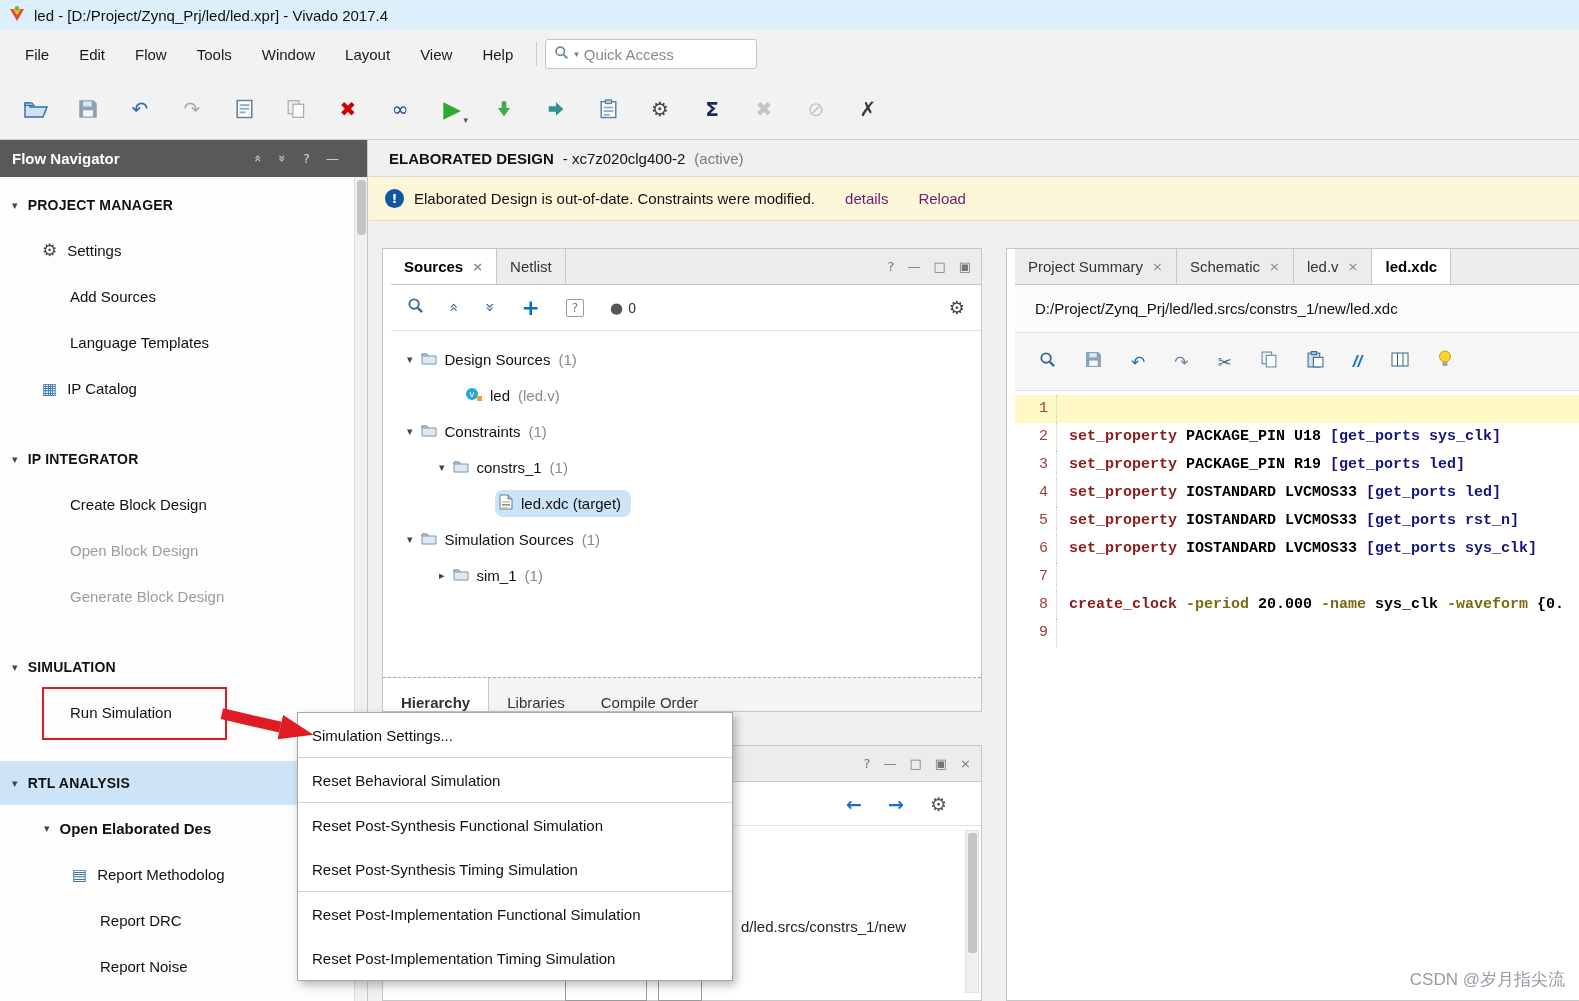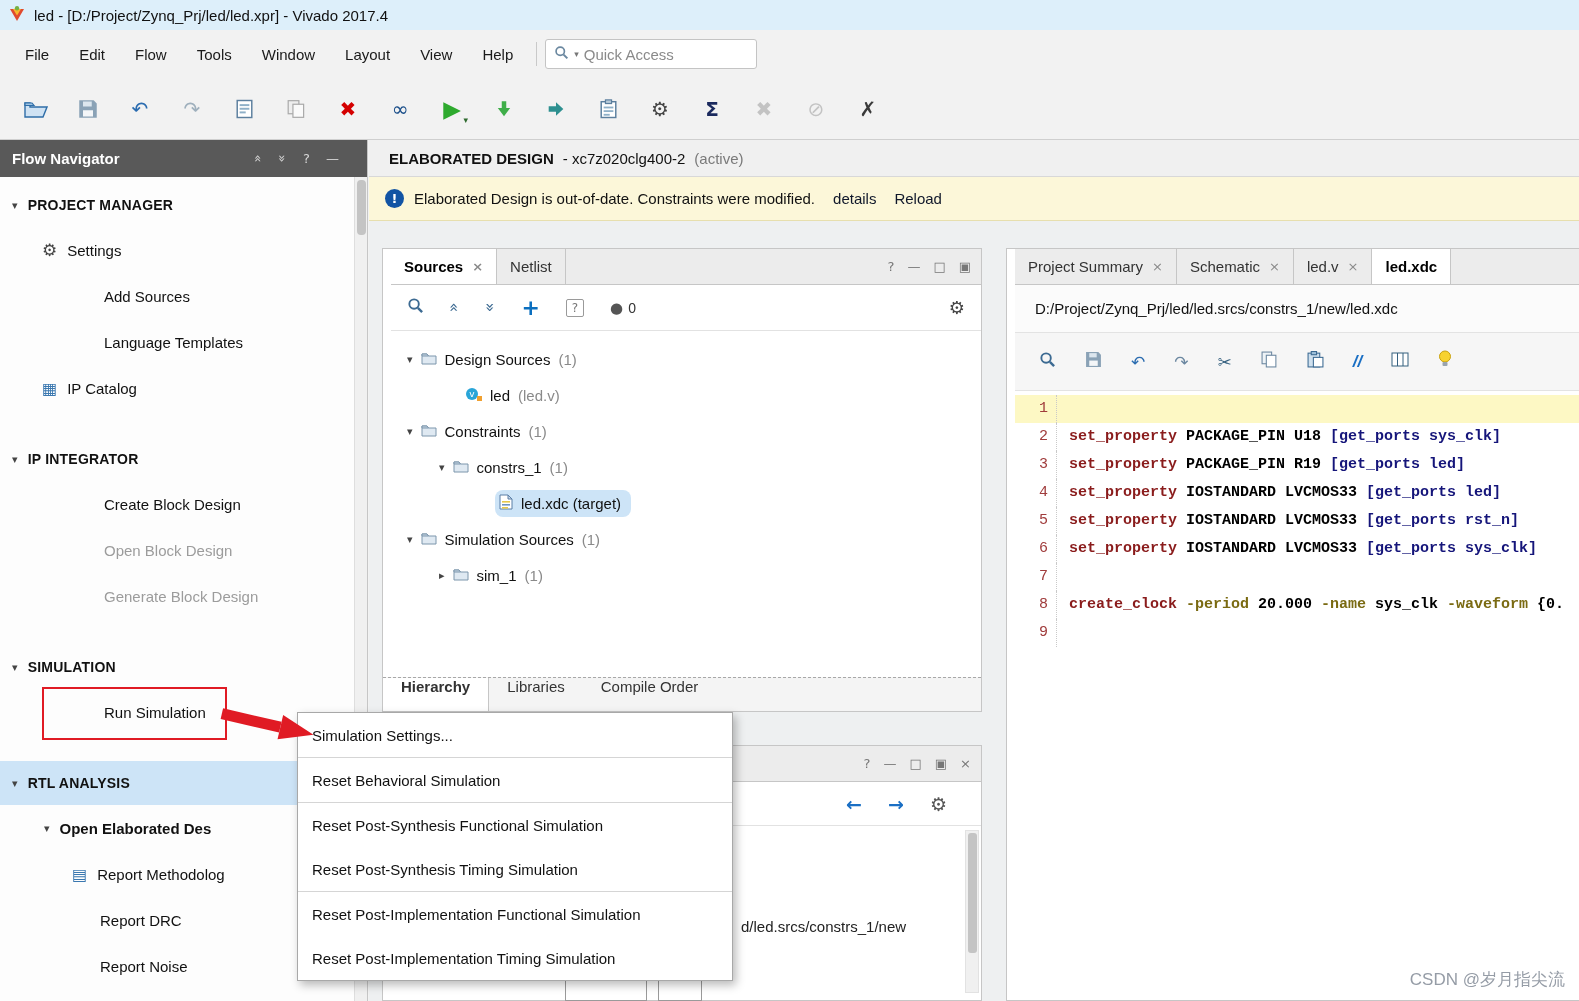--- a/index.html
+++ b/index.html
@@ -29,36 +29,36 @@
   
   .flownav { position:absolute; left:0; top:140px; width:368px; bottom:0; background:#fdfdfd; border-right:1px solid #c6c6c6; }
   .fn-header { height:37px; background:#595959; color:#fff; display:flex; align-items:center; padding:0 12px; font-weight:bold; font-size:15px; }
   .fn-hicons { margin-left:auto; display:flex; gap:16px; color:#d8d8d8; font-size:13px; margin-right:16px; font-weight:normal; }
   .fn-scroll { position:absolute; right:0; top:37px; width:13px; bottom:0; background:#f0f0f0; border-left:1px solid #dedede; }
   .fn-thumb { position:absolute; top:3px; left:2px; width:9px; height:55px; background:#c4c4c4; border-radius:4px; }
   .fn-content { position:absolute; top:37px; left:0; right:13px; bottom:0; padding-top:6px; overflow:hidden; }
   .fn-sec { height:44px; display:flex; align-items:center; gap:10px; padding-left:12px; font-weight:bold; font-size:14px; letter-spacing:.2px; }
   .fn-sec.mt { margin-top:26px; }
   .chev { color:#444; font-size:11px; }
-  .fn-item { height:46px; display:flex; align-items:center; gap:10px; padding-left:104px; }
+  .fn-item { height:46px; display:flex; align-items:center; gap:10px; padding-left:70px; }
   .fn-item.icon-item { padding-left:42px; }
   .fn-item.disabled { color:#9c9c9c; }
   .fn-sub-head { height:46px; display:flex; align-items:center; gap:10px; padding-left:44px; font-weight:bold; }
   .fn-report { height:46px; display:flex; align-items:center; gap:10px; padding-left:72px; }
   .fn-report.noicon { padding-left:100px; }
   .rtl-highlight { background:#cde4f7; }
 
   
   .main { position:absolute; left:369px; top:140px; right:0; bottom:0; }
   .main-header { height:37px; background:#f0f0f0; border-bottom:1px solid #d8d8d8; display:flex; align-items:center; gap:9px; padding-left:20px; }
   .mh-title { font-weight:bold; }
   .mh-status { color:#7a7a7a; }
   .warnbar { height:44px; background:#fcf7d9; border-bottom:1px solid #e7dfae; display:flex; align-items:center; gap:10px; padding-left:16px; }
   .info-circle { width:19px; height:19px; border-radius:50%; background:#1254a4; color:#fff; display:flex; align-items:center; justify-content:center; font-size:13px; font-weight:bold; flex:none; }
-  .link { color:#0f172a; margin-left:8px; }
+  .link { color:#701a75; margin-left:20px; }
   .workspace { position:absolute; top:81px; left:0; right:0; bottom:0; background:#eef0f1; }
 
   .panel { position:absolute; background:#fff; border:1px solid #c6c6c6;padding-left:8px; }
   .sources-panel { left:13px; top:27px; width:600px; height:464px; }
   .bottomp { left:13px; top:524px; width:600px; bottom:0; }
   .editorp { left:637px; top:27px; right:0; bottom:0; border-right:none; }
 
   .ptabs { height:36px; background:#ececec; border-bottom:1px solid #c6c6c6; display:flex; align-items:stretch; }
   .ptab { display:flex; align-items:center; gap:9px; padding:0 13px; border-right:1px solid #c6c6c6; color:#333; }
   .ptab.active { background:#fff; font-weight:bold; color:#000; }
@@ -72,21 +72,21 @@
   .badge .dot { color:#555; font-size:15px; }
   .tool-gear { margin-left:auto; color:#444; font-size:18px; }
 
   .tree { padding-top:10px; }
   .trow { height:36px; display:flex; align-items:center; gap:8px; }
   .ind0 { padding-left:16px; } .ind1 { padding-left:48px; } .ind1b { padding-left:74px; } .ind2 { padding-left:104px; }
   .tcount,.tsuffix { color:#8a8a8a; }
   .selwrap { display:flex; align-items:center; gap:8px; background:#cde4f7; padding:4px 10px 4px 4px; border-radius:8px; }
 
   .pbottom-tabs { position:absolute; left:0; right:0; bottom:0; height:34px; background:#f4f4f4; border-top:1px dashed #a8a8a8; display:flex; align-items:stretch; }
-  .btab { padding:0 18px; display:flex; align-items:flex-start; color:#333; }
+  .btab { padding:0 18px; display:flex; align-items:flex-end; color:#333; }
   .btab.active { background:#fff; font-weight:bold; border-right:1px solid #c6c6c6; }
 
   
   .epath { height:48px; display:flex; align-items:center; padding-left:20px; border-bottom:1px solid #e3e3e3; background:#fbfbfb; }
   .etools { height:58px; display:flex; align-items:center; gap:29px; padding-left:24px; border-bottom:1px solid #e3e3e3; background:#f6f6f6; font-size:17px; color:#3c6a92; }
   .comment-tog { color:#1a6fc4; font-weight:bold; font-style:italic; }
   .code { font-family:"Liberation Mono","DejaVu Sans Mono",monospace; font-size:15px; font-weight:bold; padding-top:4px; }
   .cline { display:flex; height:28px; line-height:28px; }
   .cline.cur { background:#fdf8c4; }
   .lnum { width:42px; text-align:right; padding-right:8px; color:#a03c3c; border-right:1px dotted #c9c9c9; flex:none; font-weight:normal; }

